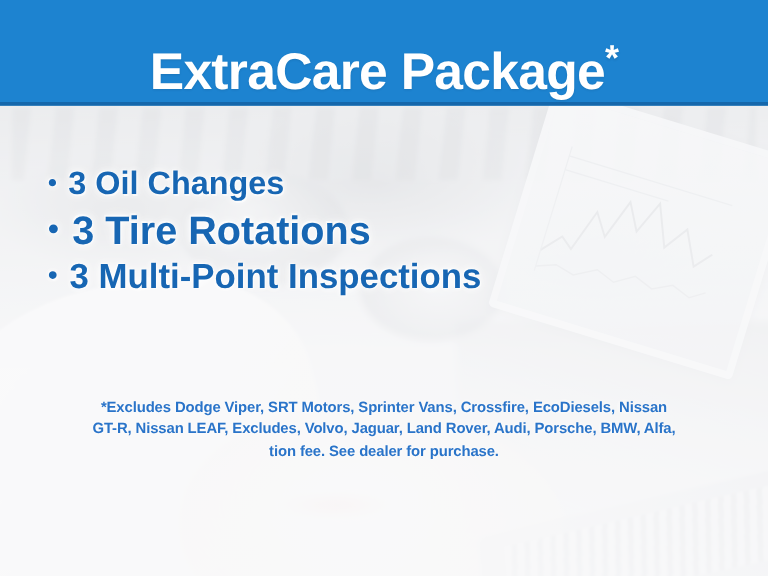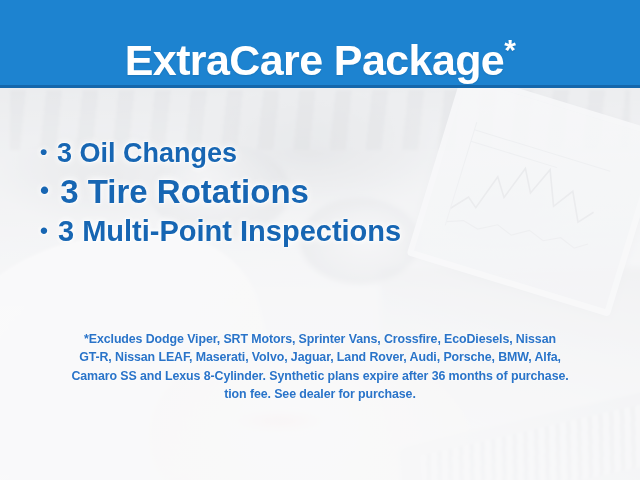--- a/index.html
+++ b/index.html
@@ -253,18 +253,17 @@
   </div>
 
   <div class="bullets">
     <div class="bullet-row bullet-1"><span class="dot">•</span> <span>3 Oil Changes</span></div>
     <div class="bullet-row bullet-2"><span class="dot">•</span> <span>3 Tire Rotations</span></div>
     <div class="bullet-row bullet-3"><span class="dot">•</span> <span>3 Multi-Point Inspections</span></div>
   </div>
 
   <div class="fineprint">
     <span class="fp-line">*Excludes Dodge Viper, SRT Motors, Sprinter Vans, Crossfire, EcoDiesels, Nissan</span>
-    <span class="fp-line">GT-R, Nissan LEAF, Maserati, Volvo, Jaguar, Land Rover, Audi, Porsche, BMW, Alfa,</span>
-    <span class="fp-line">Camaro SS and Lexus 8-Cylinder. Synthetic plans expire after 36 months of purchase.</span>
+    <span class="fp-line">GT-R, Nissan LEAF, Excludes, Volvo, Jaguar, Land Rover, Audi, Porsche, BMW, Alfa,</span>
     <span class="fp-line">tion fee. See dealer for purchase.</span>
   </div>
 
 </div>
 
 </body></html>

